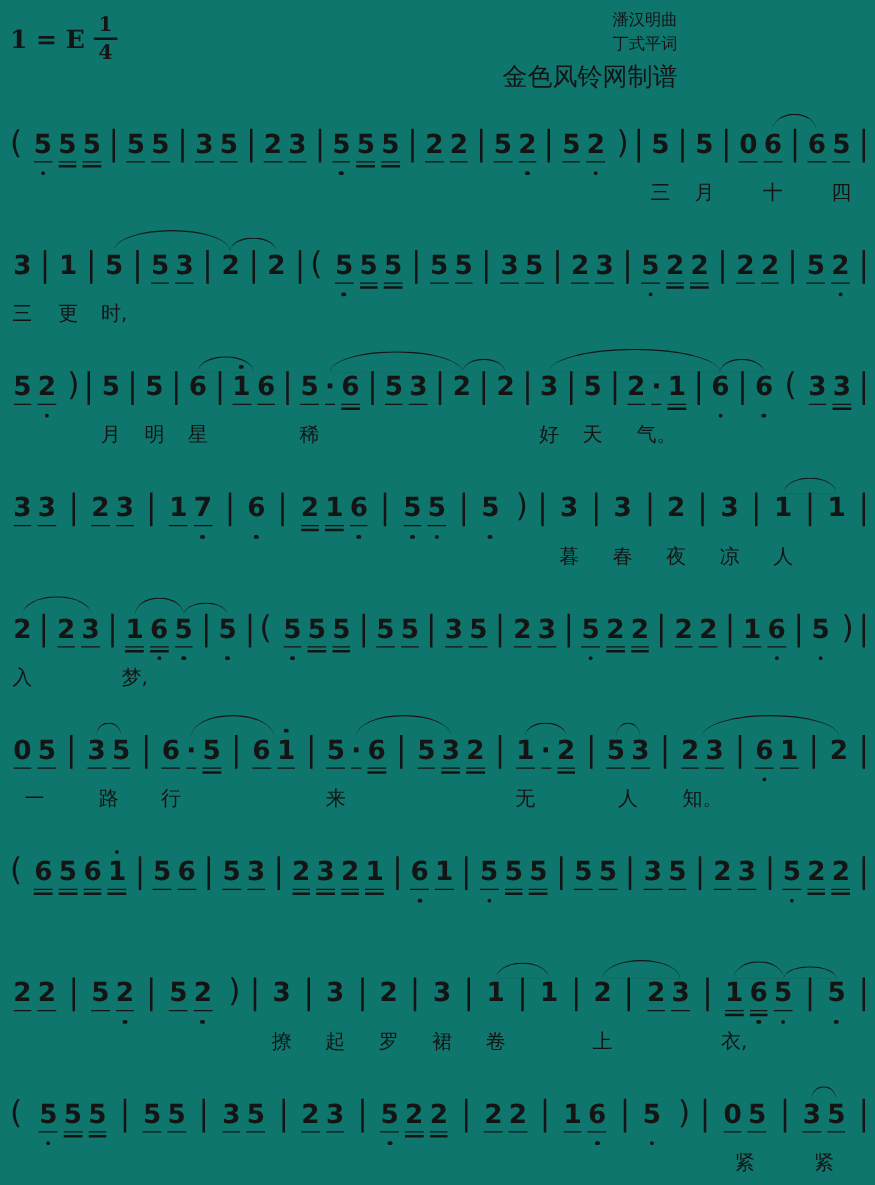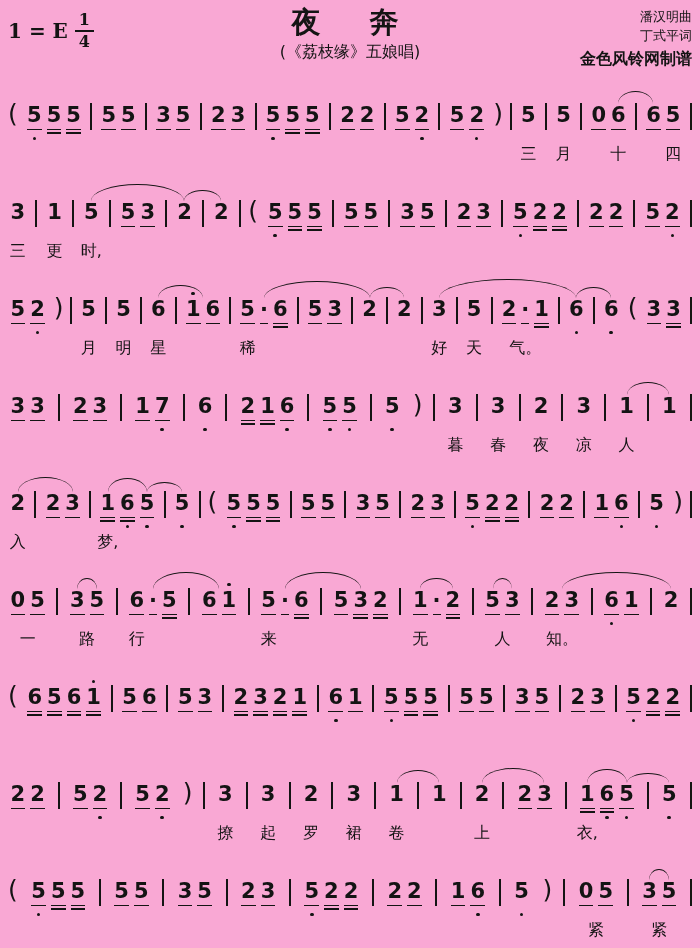--- a/index.html
+++ b/index.html
@@ -1,34 +1,34 @@
 <!DOCTYPE html>
 <html><head>
 <meta charset="utf-8">
 <style>
   html,body{margin:0;padding:0;background:#e8e8e4;}
   .sheet{
     width:700px;height:948px;box-sizing:border-box;
     margin:0 auto;padding:6px 8px 4px;
-    background:#f9a8d4;color:#141414;
+    background:#0f766e;color:#141414;
     font-family:"DejaVu Sans",sans-serif;
     overflow:hidden;position:relative;
   }
   
   .header{display:grid;grid-template-columns:150px 1fr 150px;align-items:start;height:72px;}
   .keysig{display:flex;align-items:center;gap:7px;margin-top:6px;
           font-family:"DejaVu Serif",serif;font-weight:700;font-size:20px;}
   .frac{display:inline-flex;flex-direction:column;align-items:center;font-size:16px;line-height:1;}
   .frac .fn{padding:0 4px 2px;border-bottom:2px solid #141414;}
   .frac .fd{padding-top:2px;}
   .titleblock{text-align:center;}
   .title{font-size:29px;font-weight:700;letter-spacing:10px;line-height:1.15;}
   .subtitle{font-size:16px;margin-top:3px;}
   .credits{text-align:right;font-size:13px;line-height:1.45;margin-top:2px;}
-  .credit-big{font-size:16px;font-weight:700;margin-top:1px;}
+  .credit-big{font-size:20px;font-weight:400;margin-top:1px;}
   
   .score-line{padding-top:18px;margin-bottom:11px;}
   .notes-row{display:flex;justify-content:space-between;align-items:flex-start;
              position:relative;height:46px;}
   .group{display:inline-flex;}
   .note{display:inline-flex;flex-direction:column;align-items:stretch;padding:0 2.5px;}
   .hi,.lo{height:7px;display:flex;justify-content:center;align-items:center;}
   .dotc{width:3.6px;height:3.6px;border-radius:50%;background:#141414;}
   .dg{font-weight:700;font-size:21px;line-height:24px;text-align:center;
       font-family:"DejaVu Sans",sans-serif;}
@@ -48,24 +48,20 @@
 
 <div class="sheet">
   <div class="header">
     <div class="keysig">
       <span>1 = E</span>
       <span class="frac">
         <span class="fn">1</span>
         <span class="fd">4</span>
       </span>
     </div>
-    <div class="titleblock">
-      <div class="title">夜　奔</div>
-      <div class="subtitle">(《荔枝缘》五娘唱)</div>
-    </div>
     <div class="credits">
       <div>潘汉明曲</div>
       <div>丁式平词</div>
       <div class="credit-big">金色风铃网制谱</div>
     </div>
   </div>
   <div id="score">
       <div class="score-line">
         <div class="notes-row">
           <div class="paren">(</div>

